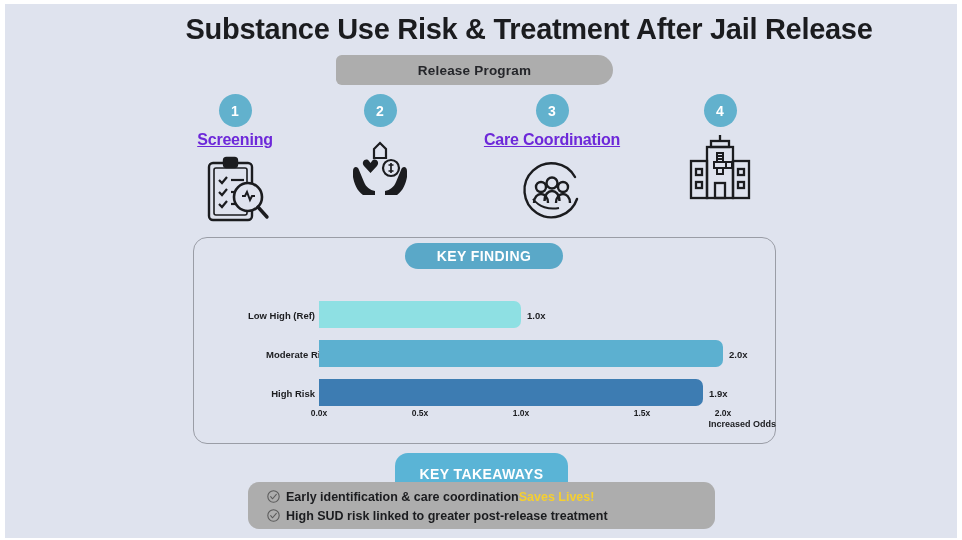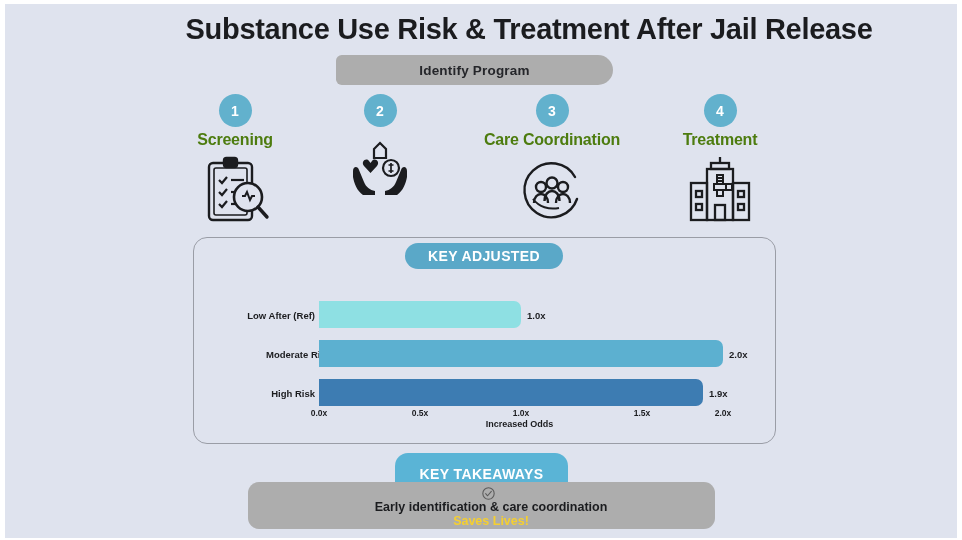--- a/index.html
+++ b/index.html
@@ -48,22 +48,22 @@
     position:absolute; top:0; text-align:center;
   }
   .step-num{
     width:33px;height:33px;border-radius:50%;
     background:#62b1cd;
     color:#ffffff;font-size:14px;font-weight:bold;
     display:flex;align-items:center;justify-content:center;
     margin:0 auto 4px auto;
   }
   .step-label{
-    font-size:16px;font-weight:bold;color:#4d7c0f;
-    white-space:nowrap;letter-spacing:-.2px;
+    font-size:16px;font-weight:bold;color:#6d28d9;
+    white-space:nowrap;letter-spacing:-.2px;text-decoration:underline;
   }
   .step-icon{
     margin:6px auto 0 auto; display:block;
   }
 
   
   #chart-panel{
     position:absolute; left:188px; top:233px;
     width:583px; height:207px;
     border:1.4px solid #9a9da6;
@@ -102,21 +102,21 @@
   .bar-value{
     position:absolute; font-size:9.5px; font-weight:bold;
     color:#1b1c1f; white-space:nowrap;
   }
   .tick{
     position:absolute; font-size:8.5px; font-weight:bold;
     color:#1b1c1f; text-align:center; width:40px;
   }
   #xlabel{
     position:absolute; left:0; top:124px; width:583px;
-    text-align:center; font-size:9px; font-weight:bold; color:#1b1c1f;padding-left:35px;
+    text-align:right; font-size:9px; font-weight:bold; color:#1b1c1f;
   }
 
   
   #key-takeaways-badge{
     position:absolute; left:390px; top:449px;
     width:173px; height:42px;
     background:#5ab4d6; border-radius:13px;
     display:flex;align-items:center;justify-content:center;
   }
   #key-takeaways-label{
@@ -126,36 +126,35 @@
     position:absolute; left:243px; top:478px;
     width:467px; height:47px;
     background:#adadad; border-radius:11px;
     padding:5px 0 0 0; box-sizing:border-box;
   }
   .takeaway-row{
     display:flex;align-items:center;
     height:19px; padding-left:19px;
     font-size:12.5px;font-weight:bold;color:#1b1c1f;
     white-space:nowrap;
-    flex-direction:column;
   }
   .check-icon{
     width:13px;height:13px;margin-right:6px;flex:0 0 auto;
   }
   .hl{ color:#f5cf30;text-align:right; }
 </style>
 </head>
 <body>
 
 <div id="stage">
 
   <div id="title">Substance Use Risk &amp; Treatment After Jail Release</div>
 
   <div id="banner">
-    <span id="banner-label">Identify Program</span>
+    <span id="banner-label">Release Program</span>
   </div>
 
   <div id="steps">
 
     <div class="step" style="left:160px;width:140px;">
       <div class="step-num">1</div>
       <div class="step-label">Screening</div>
       <svg class="step-icon" width="74" height="70" viewBox="0 0 74 70">
         <g fill="none" stroke="#1b1c1f" stroke-width="2.4">
           <rect x="11" y="8" width="43" height="57" rx="4"></rect>
@@ -200,21 +199,20 @@
           <circle cx="37" cy="28" r="5.5"></circle>
           <path d="M29.5 46 c0 -7 4 -10 7.5 -10 s7.5 3 7.5 10"></path>
           <circle cx="48" cy="32" r="5"></circle>
           <path d="M41 48 c0 -6 3.5 -9 7 -9 s7 3 7 9"></path>
         </g>
       </svg>
     </div>
 
     <div class="step" style="left:645px;width:140px;">
       <div class="step-num">4</div>
-      <div class="step-label">Treatment</div>
       <svg class="step-icon" width="74" height="70" viewBox="0 0 74 70">
         <g fill="none" stroke="#1b1c1f" stroke-width="2.3">
           <rect x="24" y="14" width="26" height="51"></rect>
           <rect x="28" y="8" width="18" height="6"></rect>
           <line x1="37" y1="2" x2="37" y2="8"></line>
           <path d="M34 26 h6 v-6 h-6 z M31 29 h18 v6 h-18 z" stroke-width="2"></path>
           <path d="M34 23 h6 M34 23 v6 h-3 v6 h3 v6 h6 v-6 h3 v-6 h-3 v-6 z" stroke-width="2"></path>
           <rect x="8" y="28" width="16" height="37"></rect>
           <rect x="50" y="28" width="16" height="37"></rect>
           <rect x="13" y="36" width="6" height="6"></rect>
@@ -224,27 +222,27 @@
           <rect x="32" y="50" width="10" height="15"></rect>
         </g>
       </svg>
     </div>
 
   </div>
 
   <div id="chart-panel"></div>
 
   <div id="key-finding-badge">
-    <span id="key-finding-label">KEY ADJUSTED</span>
+    <span id="key-finding-label">KEY FINDING</span>
   </div>
 
 
   <div id="plot">
 
-    <div class="cat-label" style="left:0px;top:15px;width:122px;">Low After (Ref)</div>
+    <div class="cat-label" style="left:0px;top:15px;width:122px;">Low High (Ref)</div>
     <div class="bar" style="left:126px;top:6px;width:202px;background:#8ee0e3;"></div>
     <div class="bar-value" style="left:334px;top:15px;">1.0x</div>
 
     <div class="cat-label" style="left:16px;top:54px;width:122px;">Moderate Risk</div>
     <div class="bar" style="left:126px;top:45px;width:404px;background:#5cb0d0;"></div>
     <div class="bar-value" style="left:536px;top:54px;">2.0x</div>
 
     <div class="cat-label" style="left:0px;top:93px;width:122px;">High Risk</div>
     <div class="bar" style="left:126px;top:84px;width:384px;background:#3d7cb2;"></div>
     <div class="bar-value" style="left:516px;top:93px;">1.9x</div>
@@ -266,16 +264,23 @@
 
     <div class="takeaway-row">
       <svg class="check-icon" viewBox="0 0 16 16">
         <circle cx="8" cy="8" r="7" fill="none" stroke="#5a5a5a" stroke-width="1.3"></circle>
         <path d="M4.5 8.2 l2.4 2.6 l4.6 -5.4" fill="none" stroke="#5a5a5a" stroke-width="1.3" stroke-linecap="round" stroke-linejoin="round"></path>
       </svg>
       <span>Early identification &amp; care coordination </span>
       <span class="hl">Saves Lives!</span>
     </div>
 
+    <div class="takeaway-row">
+      <svg class="check-icon" viewBox="0 0 16 16">
+        <circle cx="8" cy="8" r="7" fill="none" stroke="#5a5a5a" stroke-width="1.3"></circle>
+        <path d="M4.5 8.2 l2.4 2.6 l4.6 -5.4" fill="none" stroke="#5a5a5a" stroke-width="1.3" stroke-linecap="round" stroke-linejoin="round"></path>
+      </svg>
+      <span>High SUD risk linked to greater post-release treatment</span>
+    </div>
 
   </div>
 
 </div>
 
 </body></html>

